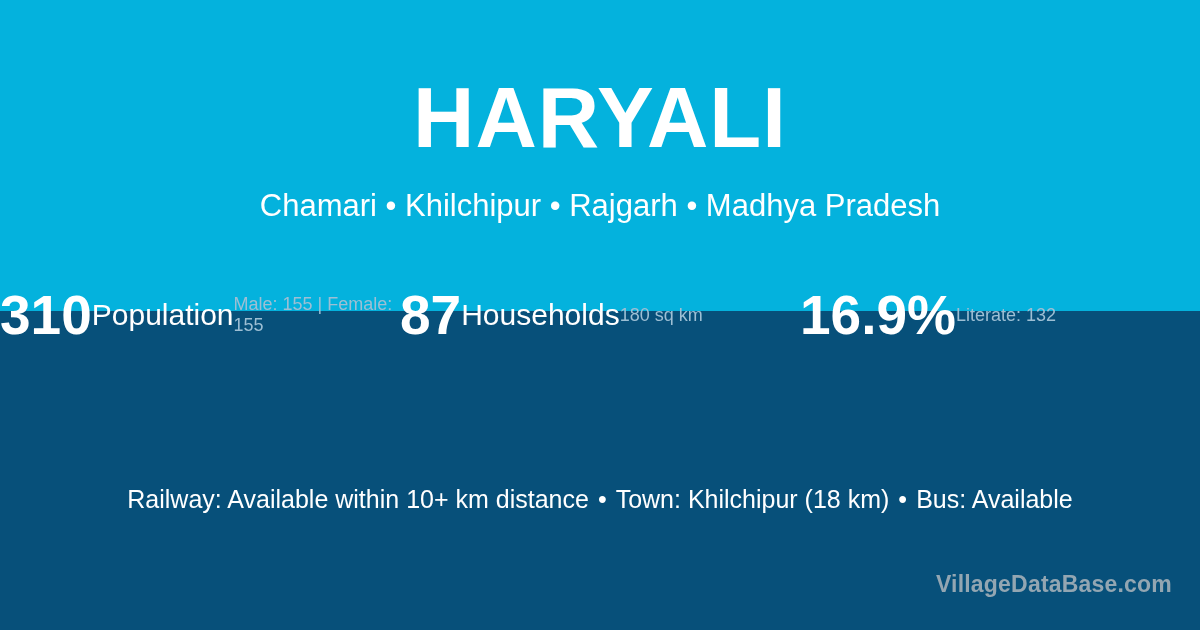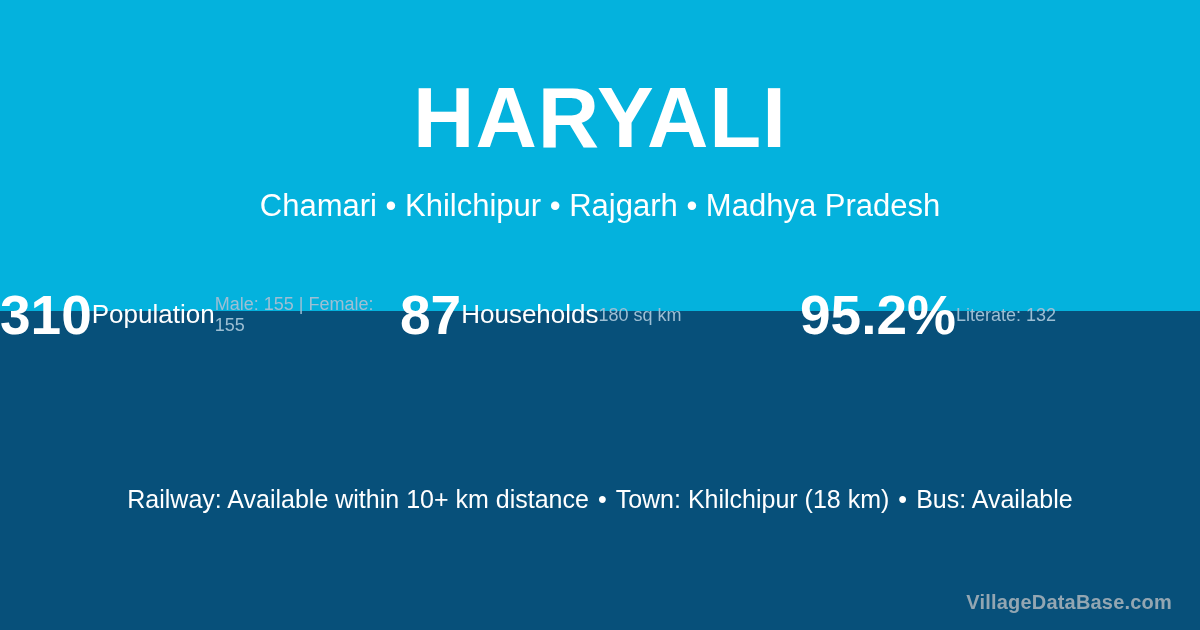--- a/index.html
+++ b/index.html
@@ -87,21 +87,21 @@
     align-items:center;
     justify-content:center;
     font-size:55px;
     font-weight:bold;
     color:#ffffff;
     line-height:1;
   }
 
   .stat-label {
     margin-top:0;
-    font-size:26px;
+    font-size:30px;
     color:#ffffff;
     line-height:1.15;
     font-weight:400;
   }
 
   .stat-sub {
     font-size:18px;
     color:#9dbfd4;
     line-height:1.15;
     font-weight:400;
@@ -123,22 +123,22 @@
   .facility-sep {
     display:inline-block;
     padding:0 9px;
     color:#ffffff;
   }
 
   
   #site-watermark {
     position:absolute;
     right:28px;
-    bottom:16px;
-    font-size:20px;
+    bottom:31px;
+    font-size:23px;
     font-weight:bold;
     color:#93a6b2;
     line-height:1.2;
     letter-spacing:0.2px;
   }
 </style>
 </head>
 <body>
 
 <div id="card">
@@ -158,21 +158,21 @@
       <div class="stat-sub">Male: 155 | Female: 155</div>
     </div>
 
     <div class="stat-block">
       <div class="stat-value">87</div>
       <div class="stat-label">Households</div>
       <div class="stat-sub">180 sq km</div>
     </div>
 
     <div class="stat-block">
-      <div class="stat-value">95.2%</div>
+      <div class="stat-value">16.9%</div>
       <div class="stat-sub">Literate: 132</div>
     </div>
 
   </div>
 
   <div id="facilities-line"><span>Railway: Available within 10+ km distance</span><span class="facility-sep">•</span><span>Town: Khilchipur (18 km)</span><span class="facility-sep">•</span><span>Bus: Available</span></div>
 
   <div id="site-watermark">VillageDataBase.com</div>
 
 </div>

